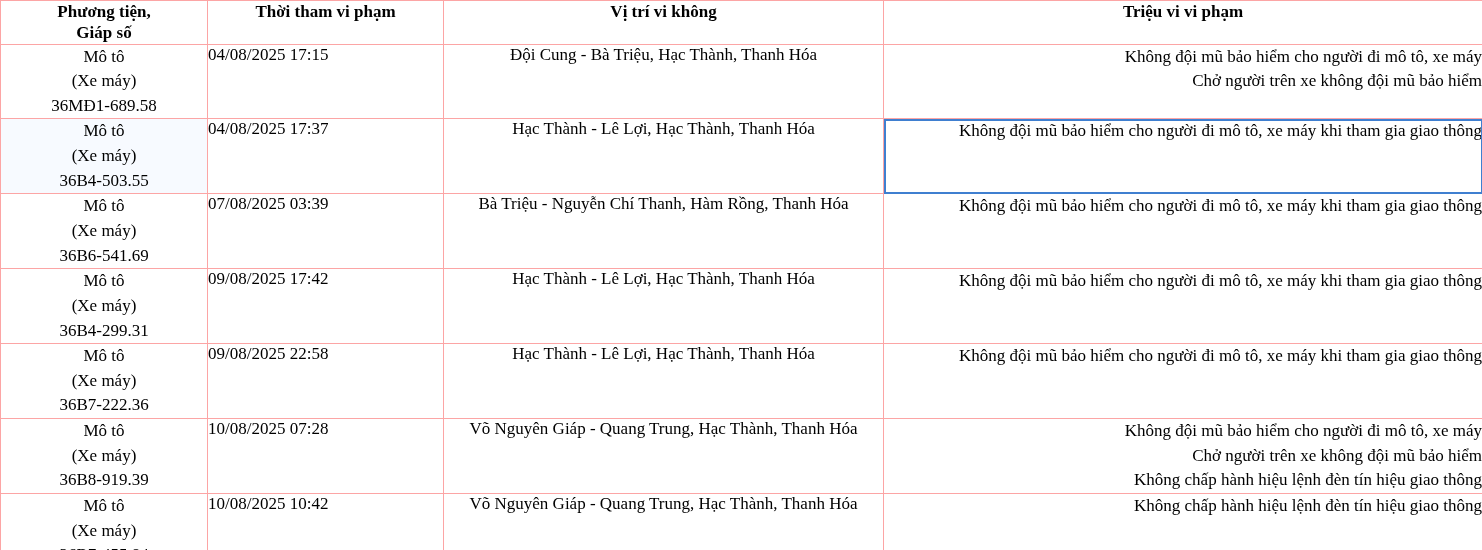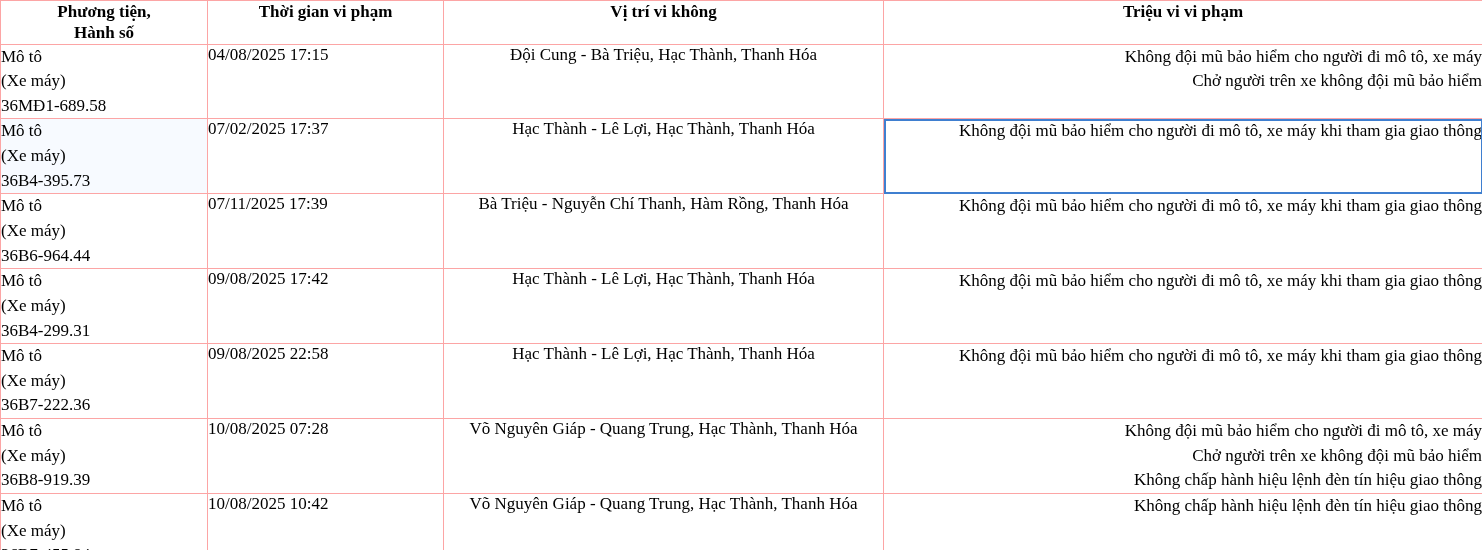--- a/index.html
+++ b/index.html
@@ -36,21 +36,21 @@
     text-align: center;
     font-weight: bold;
     padding: 6px 4px 8px 4px;
     line-height: 1.25;
     height: 40px;
     box-sizing: border-box;
   }
   thead th .hdr-line { display: block; }
 
   td.vehicle {
-    text-align: left;
+    text-align: center;
     line-height: 1.45;
     padding: 7px 4px 8px 4px;
   }
   td.vehicle .v-line { display: block; white-space: nowrap; }
 
   td.time {
     text-align: left;
     padding: 7px 4px 8px 18px;
     white-space: nowrap;
   }
@@ -82,24 +82,24 @@
   <colgroup>
     <col class="c-vehicle">
     <col class="c-time">
     <col class="c-place">
     <col class="c-behav">
   </colgroup>
   <thead>
     <tr>
       <th>
           <span class="hdr-line">Phương tiện,</span>
-          <span class="hdr-line">Hành số</span>
+          <span class="hdr-line">Giáp số</span>
         </th>
       <th>
-          <span class="hdr-line">Thời gian vi phạm</span>
+          <span class="hdr-line">Thời tham vi phạm</span>
         </th>
       <th>
           <span class="hdr-line">Vị trí vi không</span>
         </th>
       <th>
           <span class="hdr-line">Triệu vi vi phạm</span>
         </th>
     </tr>
   </thead>
   <tbody>
@@ -113,35 +113,35 @@
         <td class="place">Đội Cung - Bà Triệu, Hạc Thành, Thanh Hóa</td>
         <td class="behavior">
           <span class="b-line">Không đội mũ bảo hiểm cho người đi mô tô, xe máy</span>
           <span class="b-line">Chở người trên xe không đội mũ bảo hiểm</span>
         </td>
       </tr>
       <tr class="row-selected">
         <td class="vehicle">
           <span class="v-line">Mô tô</span>
           <span class="v-line">(Xe máy)</span>
-          <span class="v-line">36B4-395.73</span>
+          <span class="v-line">36B4-503.55</span>
         </td>
-        <td class="time">07/02/2025 17:37</td>
+        <td class="time">04/08/2025 17:37</td>
         <td class="place">Hạc Thành - Lê Lợi, Hạc Thành, Thanh Hóa</td>
         <td class="behavior selected">
           <span class="b-line">Không đội mũ bảo hiểm cho người đi mô tô, xe máy khi tham gia giao thông</span>
         </td>
       </tr>
       <tr>
         <td class="vehicle">
           <span class="v-line">Mô tô</span>
           <span class="v-line">(Xe máy)</span>
-          <span class="v-line">36B6-964.44</span>
+          <span class="v-line">36B6-541.69</span>
         </td>
-        <td class="time">07/11/2025 17:39</td>
+        <td class="time">07/08/2025 03:39</td>
         <td class="place">Bà Triệu - Nguyễn Chí Thanh, Hàm Rồng, Thanh Hóa</td>
         <td class="behavior">
           <span class="b-line">Không đội mũ bảo hiểm cho người đi mô tô, xe máy khi tham gia giao thông</span>
         </td>
       </tr>
       <tr>
         <td class="vehicle">
           <span class="v-line">Mô tô</span>
           <span class="v-line">(Xe máy)</span>
           <span class="v-line">36B4-299.31</span>

